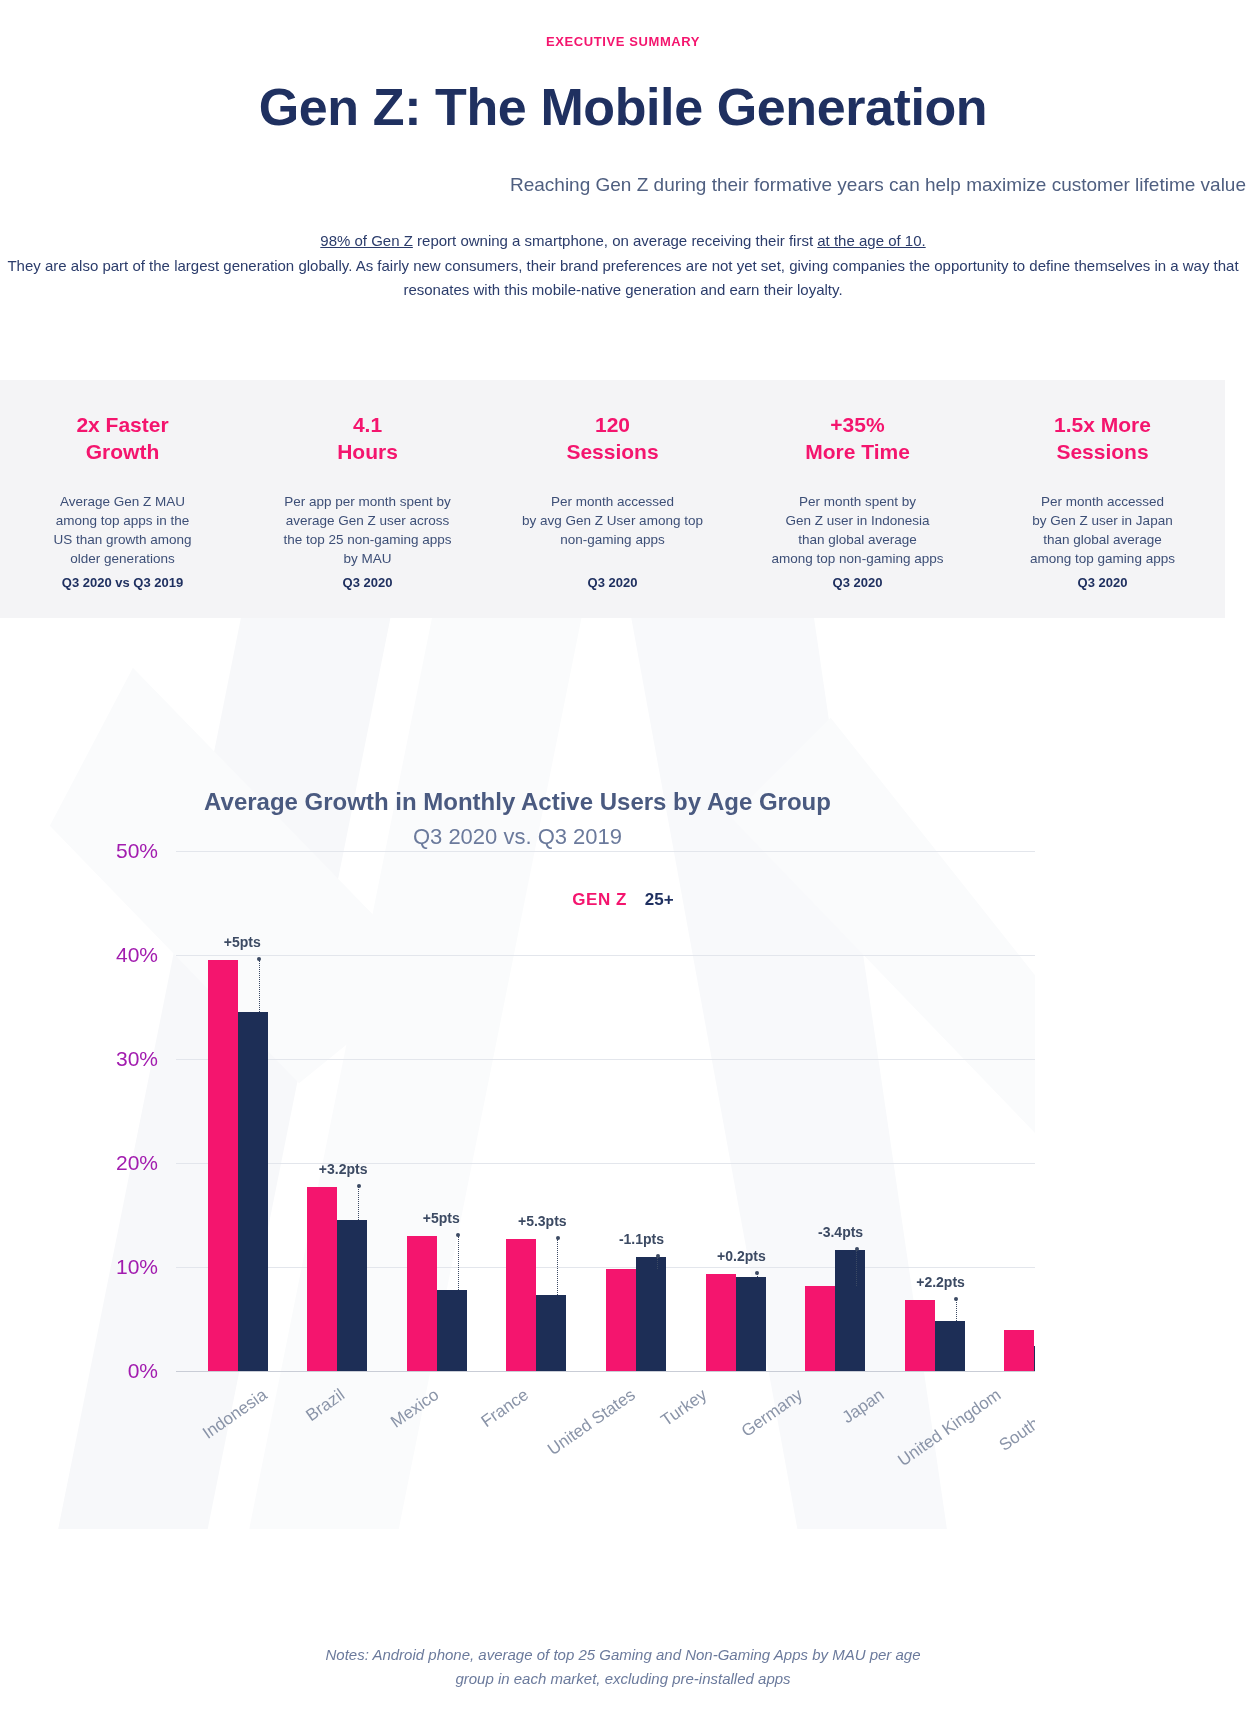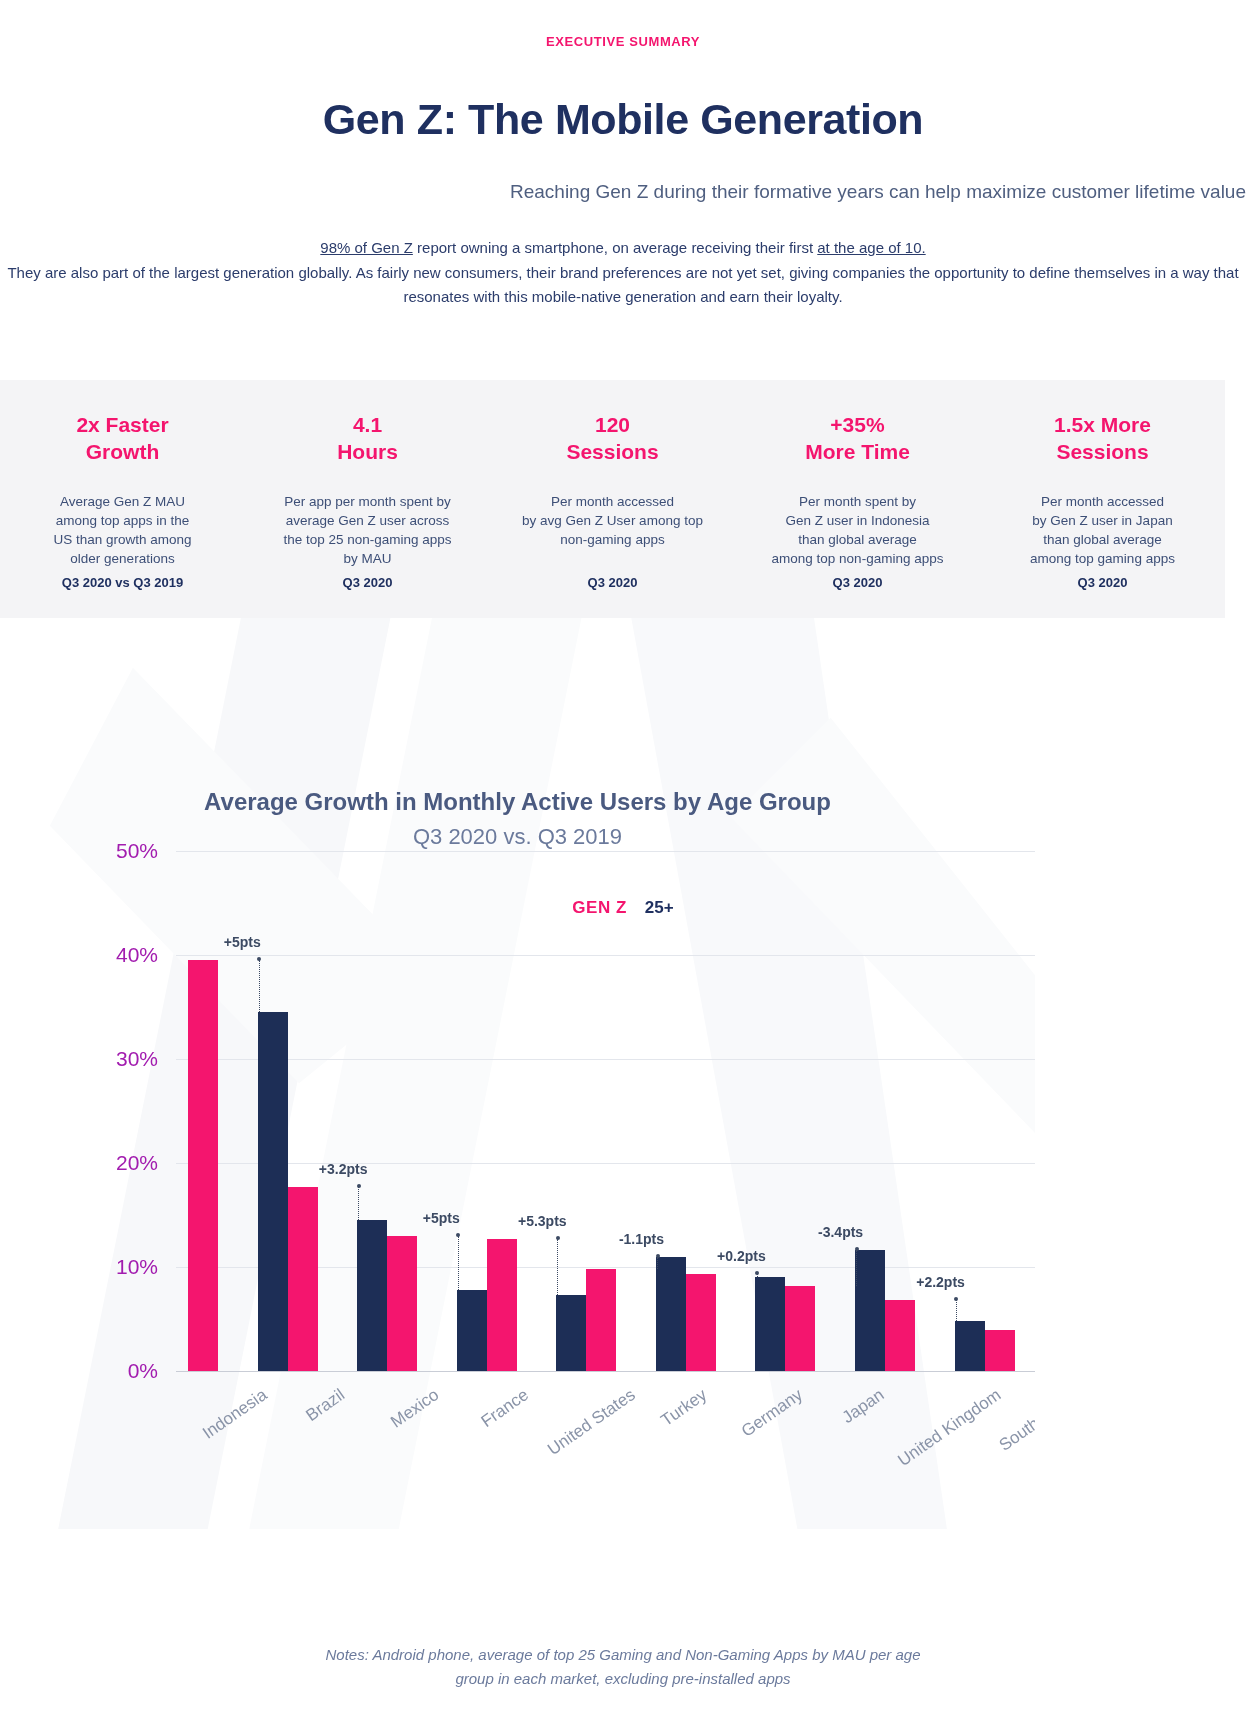--- a/index.html
+++ b/index.html
@@ -15,22 +15,22 @@
   
   .header { padding-top: 34px; text-align: center; }
   .eyebrow {
     color: #f4156e;
     font-size: 13px;
     font-weight: bold;
     letter-spacing: 0.6px;
     text-transform: uppercase;
   }
   .main-title {
-    margin-top: 46px;
-    font-size: 43px;
+    margin-top: 28px;
+    font-size: 52px;
     font-weight: bold;
     color: #1f3060;
     letter-spacing: -0.4px;
   }
   .subtitle {
     margin-top: 33px;
     font-size: 19px;
     color: #4f5f80;
     line-height: 1.55;
     font-weight: 400;
@@ -99,21 +99,21 @@
   }
   .chart-subtitle {
     margin-top: 8px;
     font-size: 22px;
     color: #6b7a9c;
     font-weight: 400;
   }
 
   .legend {
     position: absolute;
-    top: 280px; left: 0; width: 1246px;
+    top: 272px; left: 0; width: 1246px;
     text-align: center;
     font-size: 17px;
     font-weight: bold;
   }
   .legend .genz { color: #f4156e; letter-spacing: 0.5px; }
   .legend .older { color: #1f3060; margin-left: 18px; }
 
   
   .plot-wrap {
     position: absolute;
@@ -146,21 +146,21 @@
     align-items: flex-end;
     justify-content: space-between;
     padding: 0 12px;
   }
   .group {
     position: relative;
     flex: 1 1 0;
     height: 100%;
     display: flex;
     align-items: flex-end;
-    justify-content: space-between;
+    justify-content: center;
     gap: 0;
   }
   .bar { width: 30px; }
   .bar.genz { background: #f4156e; }
   .bar.older { background: #1d2e56; }
   .delta {
     position: absolute;
     left: 50%;
     transform: translateX(-38%);
     font-size: 14px;

